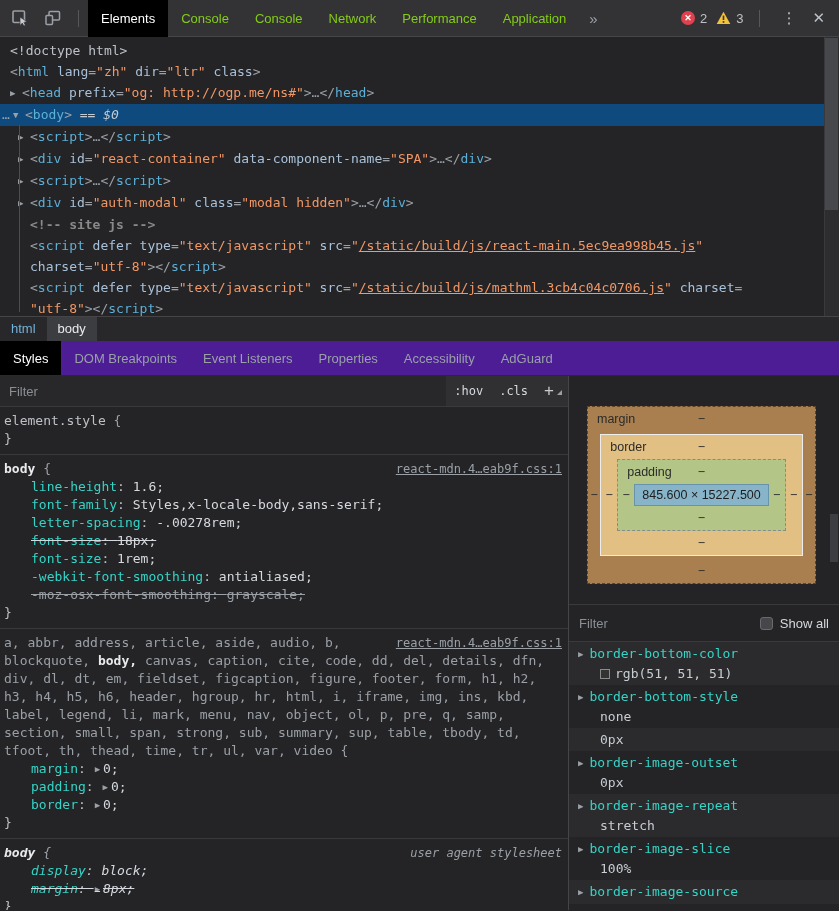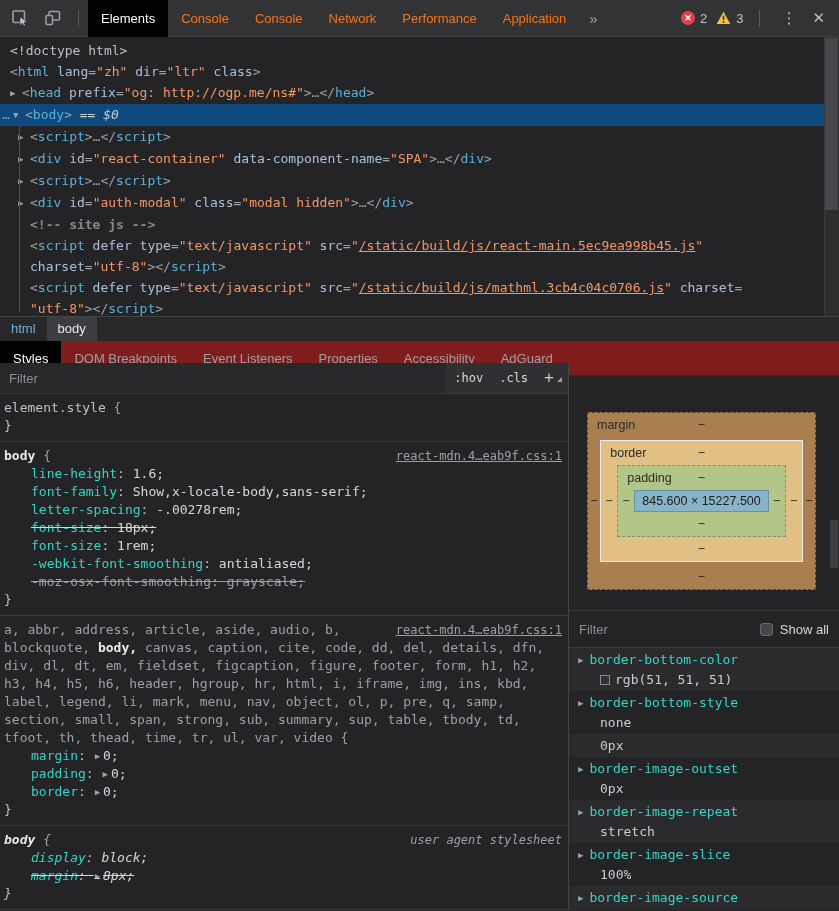--- a/index.html
+++ b/index.html
@@ -8,21 +8,21 @@
     position:relative; width:839px; height:911px; overflow:hidden;
     background:#242426; font-family:"Liberation Sans",sans-serif;
     color:#bdc1c6; cursor:default;
   }
   
   .toolbar { height:37px; background:#333336; border-bottom:1px solid #454548;
     display:flex; align-items:center; }
   .tb-btn { width:26px; height:26px; display:flex; align-items:center; justify-content:center; margin-left:7px; }
   .tb-sep { width:1px; height:17px; background:#56575a; margin:0 9px 0 12px; }
   .tabs { display:flex; height:37px; }
-  .tab { padding:0 13px; line-height:37px; font-size:13px; color:#f97316; white-space:nowrap; }
+  .tab { padding:0 13px; line-height:37px; font-size:13px; color:#84cc16; white-space:nowrap; }
   .tab.active { background:#000; color:#fff; }
   .more-tabs { font-size:15px; color:#9aa0a6; padding:0 10px; line-height:37px; }
   .badges { display:flex; align-items:center; margin-left:auto; gap:5px; }
   .err-dot { width:14px; height:14px; border-radius:50%; background:#e0414e; color:#fff;
     font-size:9px; font-weight:bold; display:flex; align-items:center; justify-content:center; }
   .badge-count { font-size:13px; color:#bdc1c6; margin-right:4px; }
   .menu-dots { font-size:15px; color:#bdc1c6; padding:0 12px; }
   .close-x { font-size:15px; color:#bdc1c6; padding:0 14px 0 4px; }
   
   .dom { position:relative; height:279px; overflow:hidden;
@@ -41,25 +41,25 @@
   .tk-eq { color:#c3ccd3; font-style:italic; }
   .guide { position:absolute; left:19px; top:88px; height:187px; width:1px; background:#4a4f55; }
   .dsb { position:absolute; right:0; top:0; width:15px; height:100%; background:#2d2d2f; border-left:1px solid #3a3a3c; }
   .dsb-thumb { position:absolute; top:1px; right:1px; width:13px; height:172px; background:#47484c; }
   
   .crumbs { height:25px; background:#28282b; border-top:1px solid #454548; display:flex; font-size:13px; }
   .crumb { padding:0 11px; line-height:24px; color:#9aa0a6; }
   .crumb.html-c { color:#74b0d7; }
   .crumb.active { background:#3c3d41; color:#e8eaed; }
   
-  .side-tabs { height:35px; background:#7f1d1d; display:flex; font-size:13px; border-bottom:1px solid #2a2a2c; }
+  .side-tabs { height:35px; background:#4c1d95; display:flex; font-size:13px; border-bottom:1px solid #2a2a2c; }
   .stab { padding:0 13px; line-height:35px; color:#9aa0a6; white-space:nowrap; }
   .stab.active { background:#000; color:#fff; }
   
-  .split { display:flex; height:534px;align-items:flex-end; }
+  .split { display:flex; height:534px; }
   .styles-pane { width:569px; border-right:1px solid #454548; display:flex; flex-direction:column; background:#242426; }
   .filter-row { height:31px; background:#303032; border-bottom:1px solid #3a3a3c; display:flex; align-items:center; }
   .filter-input { flex:1; height:100%; background:#28282a; border:none; outline:none;
     color:#d5d9dd; font:13px "Liberation Sans",sans-serif; padding:0 9px; }
   .filter-input::placeholder { color:#8a8f94; }
   .pseudo-btn { font:12px "DejaVu Sans Mono",monospace; color:#d5d9dd; padding:0 8px; }
   .plus-btn { position:relative; font-size:17px; color:#c8ccd0; padding:0 14px 0 8px; }
   .plus-btn::after { content:''; position:absolute; right:6px; bottom:6px;
     border-left:5px solid transparent; border-bottom:5px solid #9aa0a6; }
   .rules { flex:1; overflow:hidden; font:13px "DejaVu Sans Mono",monospace; color:#d5d9dd; }
@@ -199,21 +199,21 @@
         <span class="plus-btn">+</span>
       </div>
       <div class="rules" id="rules">
           <div class="rule">
             <div class="rhead"><span class="sp-gray">element.style</span><span class="sp-punc"> {</span></div>
             <div class="rclose">}</div>
           </div>
           <div class="rule">
             <div class="rhead"><span class="rlink u">react-mdn.4…eab9f.css:1</span><span class="sp-sel">body</span><span class="sp-punc"> {</span></div>
             <div class="prop"><span class="pn">line-height</span><span class="pcolon">: </span><span class="pv">1.6;</span></div>
-            <div class="prop"><span class="pn">font-family</span><span class="pcolon">: </span><span class="pv">Show,x-locale-body,sans-serif;</span></div>
+            <div class="prop"><span class="pn">font-family</span><span class="pcolon">: </span><span class="pv">Styles,x-locale-body,sans-serif;</span></div>
             <div class="prop"><span class="pn">letter-spacing</span><span class="pcolon">: </span><span class="pv">-.00278rem;</span></div>
             <div class="prop struck"><span class="pn">font-size</span><span class="pcolon">: </span><span class="pv">18px;</span></div>
             <div class="prop"><span class="pn">font-size</span><span class="pcolon">: </span><span class="pv">1rem;</span></div>
             <div class="prop"><span class="pn">-webkit-font-smoothing</span><span class="pcolon">: </span><span class="pv">antialiased;</span></div>
             <div class="prop struck dim"><span class="pn">-moz-osx-font-smoothing</span><span class="pcolon">: </span><span class="pv">grayscale;</span></div>
             <div class="rclose">}</div>
           </div>
           <div class="rule">
             <div class="rhead"><span class="rlink u">react-mdn.4…eab9f.css:1</span><span class="sp-dimsel">a, abbr, address, article, aside, audio, b, blockquote, </span><span class="sp-sel">body,</span><span class="sp-dimsel"> canvas, caption, cite, code, dd, del, details, dfn, div, dl, dt, em, fieldset, figcaption, figure, footer, form, h1, h2, h3, h4, h5, h6, header, hgroup, hr, html, i, iframe, img, ins, kbd, label, legend, li, mark, menu, nav, object, ol, p, pre, q, samp, section, small, span, strong, sub, summary, sup, table, tbody, td, tfoot, th, thead, time, tr, ul, var, video</span><span class="sp-punc"> {</span></div>
             <div class="prop"><span class="pn">margin</span><span class="pcolon">: </span><span class="parr">▶</span><span class="pv">0;</span></div>

